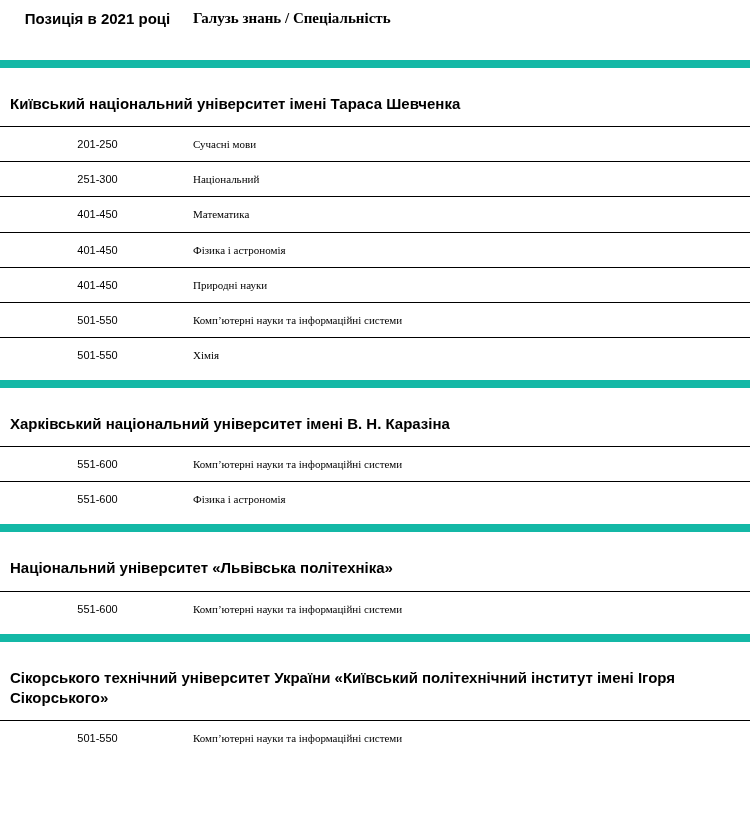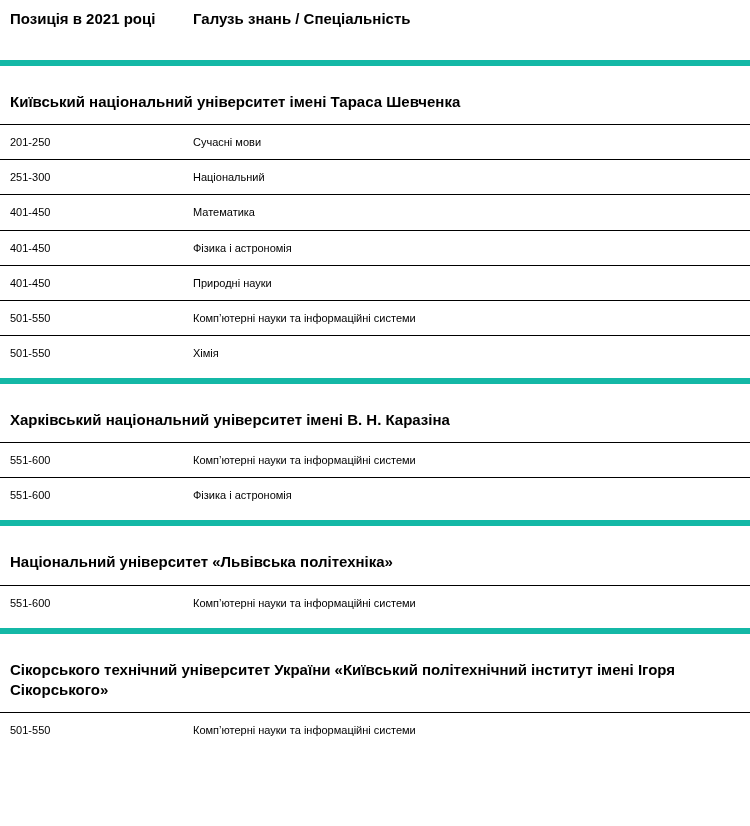--- a/index.html
+++ b/index.html
@@ -20,28 +20,30 @@
     font-weight: bold;
     font-size: 15px;
     padding-top: 10px;
     padding-bottom: 33px;
   }
   .col-pos {
     flex: 0 0 193px;
     width: 193px;
     padding-left: 10px;
     padding-right: 8px;
+    text-align: center;
   }
   .col-field {
     flex: 1 1 auto;
     padding-right: 24px;
+    font-family: Liberation Serif, serif;
   }
   
   .section {
-    border-top: 6px solid #14b8a6;
+    border-top: 8px solid #14b8a6;
     padding-bottom: 8px;
   }
   .section-title {
     font-weight: bold;
     font-size: 15px;
     line-height: 1.35;
     padding: 26px 10px 12px 10px;
   }
   .row {
     display: flex;

